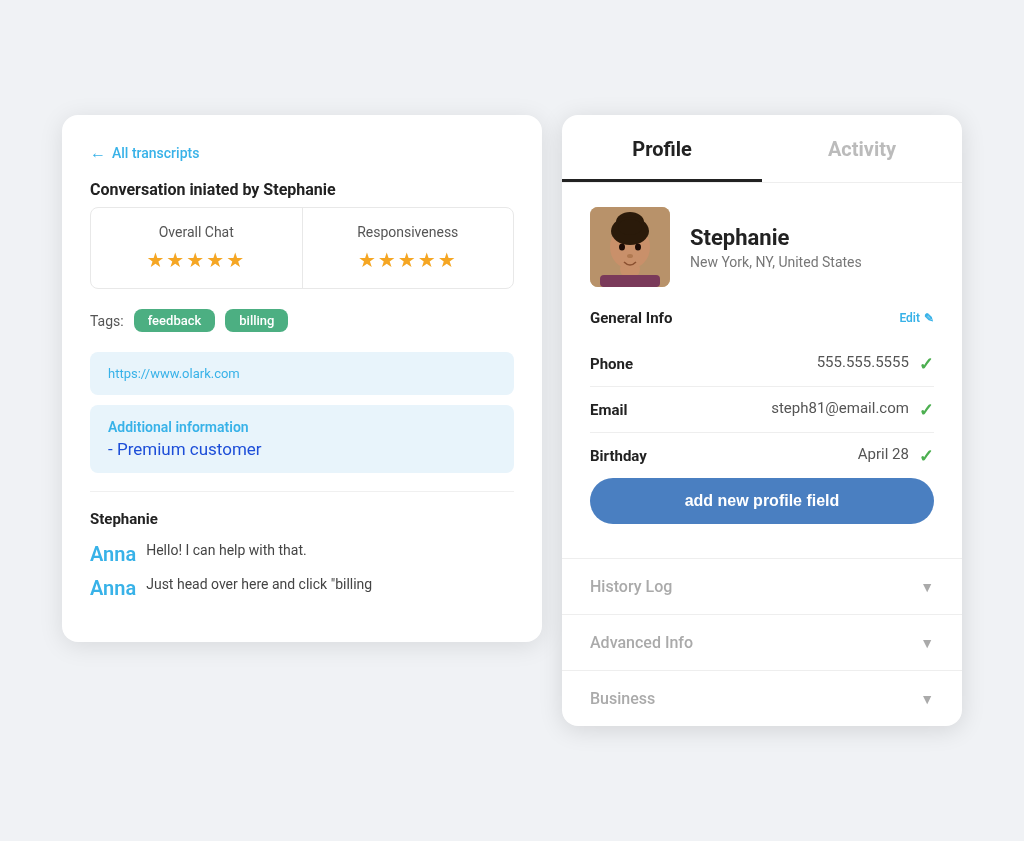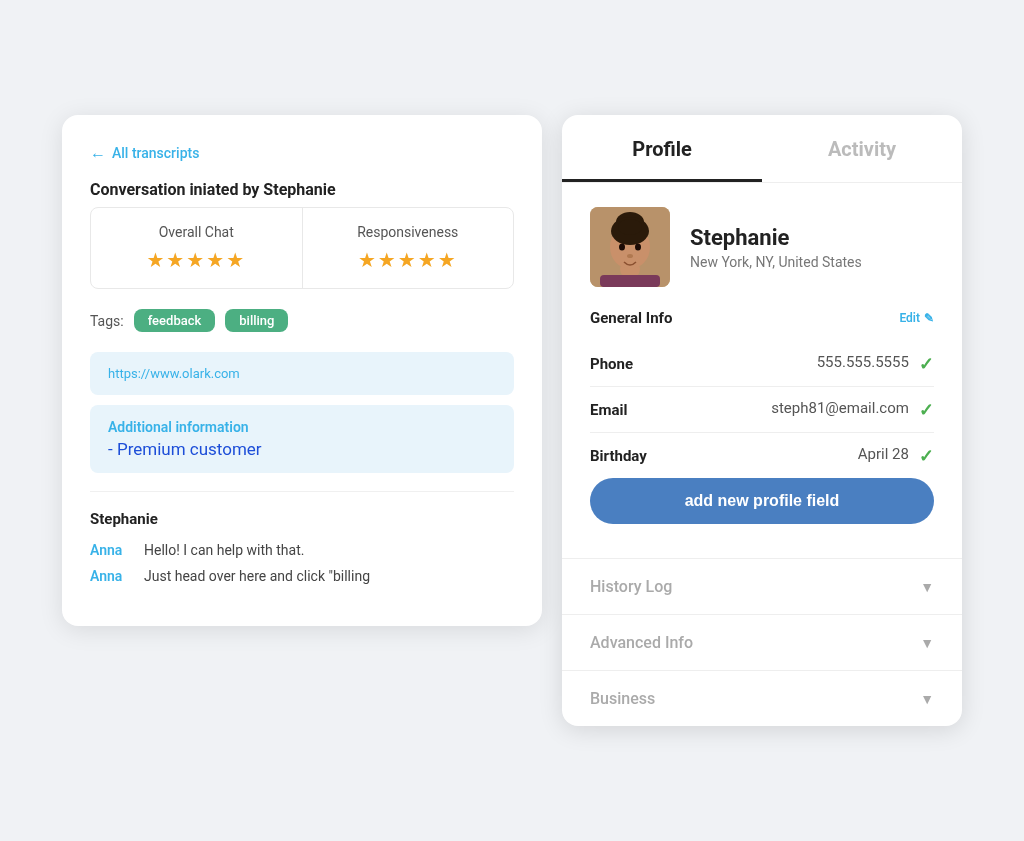--- a/index.html
+++ b/index.html
@@ -128,21 +128,21 @@
       color: #222;
       margin-bottom: 14px;
     }
     .chat-line {
       display: flex;
       align-items: flex-start;
       gap: 10px;
       margin-bottom: 10px;
     }
     .chat-name {
-      font-size: 14px;
+      font-size: 20px;
       color: #38b2e8;
       font-weight: 600;
       min-width: 44px;
     }
     .chat-text {
       font-size: 14px;
       color: #444;
     }
 
     

